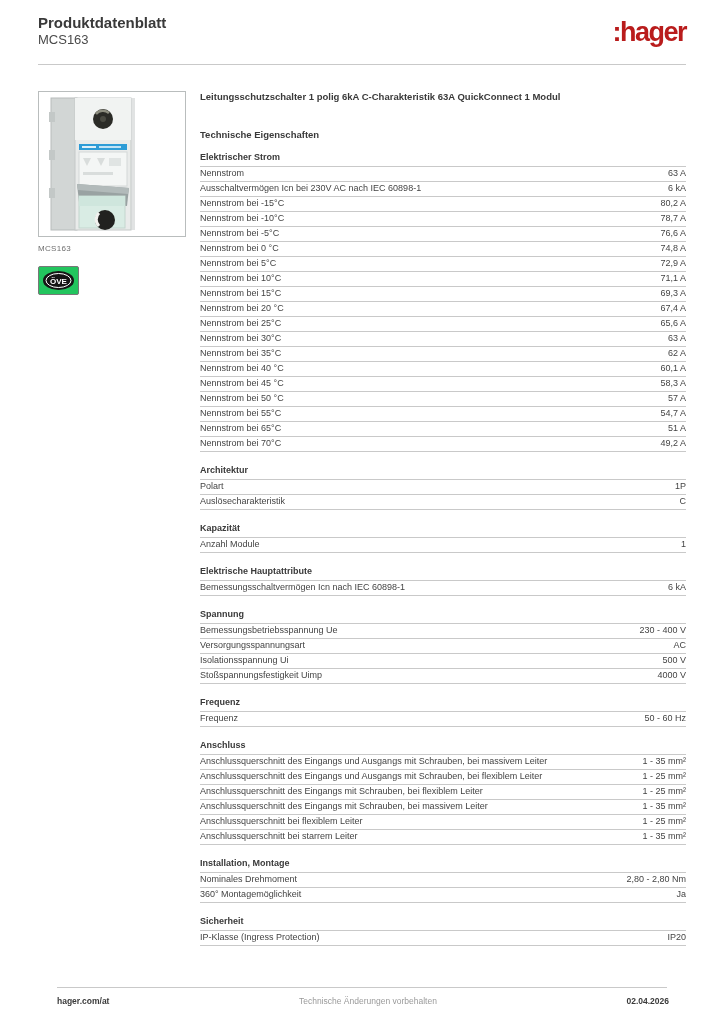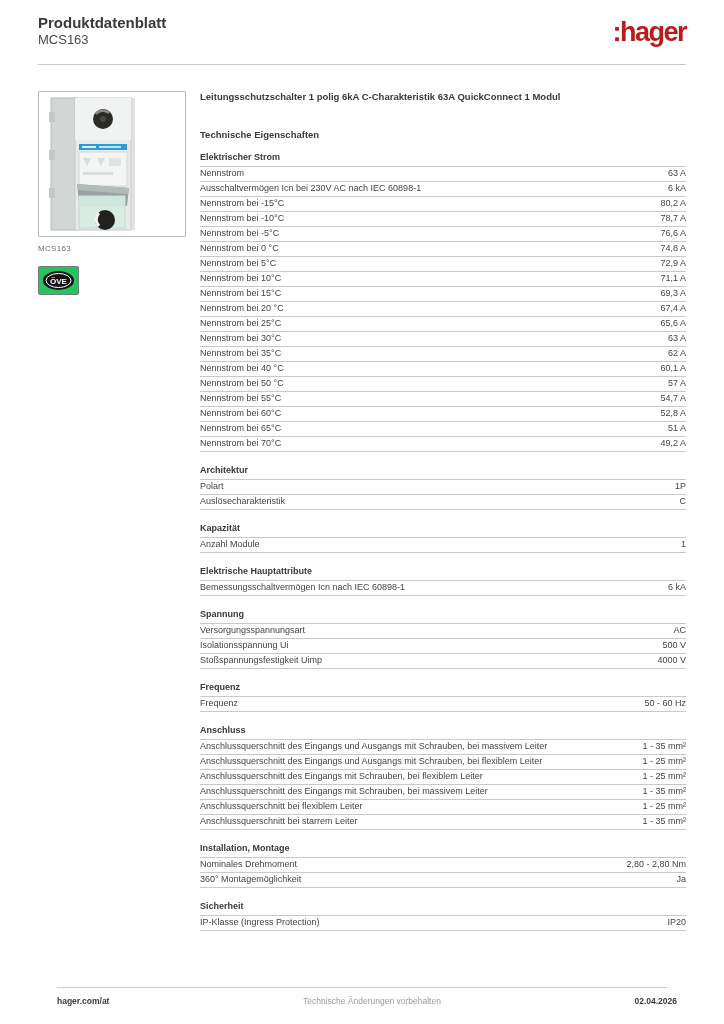--- a/index.html
+++ b/index.html
@@ -34,21 +34,21 @@
   .spec-section { margin-top:13px; }
   .spec-section:first-child { margin-top:0; }
   .section-title { font-size:9px; font-weight:bold; color:#3a3a3a; padding-bottom:4px; border-bottom:1px solid #c9c9c9; }
   .spec-row { display:flex; justify-content:space-between; align-items:baseline;
     font-size:9px; line-height:11px; padding:1.5px 0; border-bottom:1px solid #c9c9c9;gap:32px; }
   .spec-label { color:#444444; padding-right:10px; }
   .spec-value { color:#444444; white-space:nowrap; text-align:right; }
 
   
   .footer-rule { border:none; border-top:1px solid #c9c9c9; position:absolute; left:57px; right:57px; bottom:36px; }
-  .footer { position:absolute; left:57px; right:47px; bottom:18px;
+  .footer { position:absolute; left:57px; right:55px; bottom:18px;
     display:flex; justify-content:space-between; align-items:baseline; font-size:8.5px; }
   .footer-left { font-weight:bold; color:#3a3a3a; text-decoration:none; }
   .footer-center { color:#9a9a9a; }
   .footer-right { font-weight:bold; color:#3a3a3a; }
 </style>
 </head>
 <body>
 
 <div class="page">
 
@@ -169,32 +169,32 @@
             </div>
             <div class="spec-row">
               <span class="spec-label">Nennstrom bei 35°C</span>
               <span class="spec-value">62 A</span>
             </div>
             <div class="spec-row">
               <span class="spec-label">Nennstrom bei 40 °C</span>
               <span class="spec-value">60,1 A</span>
             </div>
             <div class="spec-row">
+              <span class="spec-label">Nennstrom bei 45 °C</span>
+              <span class="spec-value">58,3 A</span>
+            </div>
+            <div class="spec-row">
               <span class="spec-label">Nennstrom bei 50 °C</span>
               <span class="spec-value">57 A</span>
             </div>
             <div class="spec-row">
               <span class="spec-label">Nennstrom bei 55°C</span>
               <span class="spec-value">54,7 A</span>
             </div>
             <div class="spec-row">
-              <span class="spec-label">Nennstrom bei 60°C</span>
-              <span class="spec-value">52,8 A</span>
-            </div>
-            <div class="spec-row">
               <span class="spec-label">Nennstrom bei 65°C</span>
               <span class="spec-value">51 A</span>
             </div>
             <div class="spec-row">
               <span class="spec-label">Nennstrom bei 70°C</span>
               <span class="spec-value">49,2 A</span>
             </div>
           </div>
           <div class="spec-section">
             <div class="section-title">Architektur</div>
@@ -216,20 +216,24 @@
           </div>
           <div class="spec-section">
             <div class="section-title">Elektrische Hauptattribute</div>
             <div class="spec-row">
               <span class="spec-label">Bemessungsschaltvermögen Icn nach IEC 60898-1</span>
               <span class="spec-value">6 kA</span>
             </div>
           </div>
           <div class="spec-section">
             <div class="section-title">Spannung</div>
+            <div class="spec-row">
+              <span class="spec-label">Bemessungsbetriebsspannung Ue</span>
+              <span class="spec-value">230 - 400 V</span>
+            </div>
             <div class="spec-row">
               <span class="spec-label">Versorgungsspannungsart</span>
               <span class="spec-value">AC</span>
             </div>
             <div class="spec-row">
               <span class="spec-label">Isolationsspannung Ui</span>
               <span class="spec-value">500 V</span>
             </div>
             <div class="spec-row">
               <span class="spec-label">Stoßspannungsfestigkeit Uimp</span>

